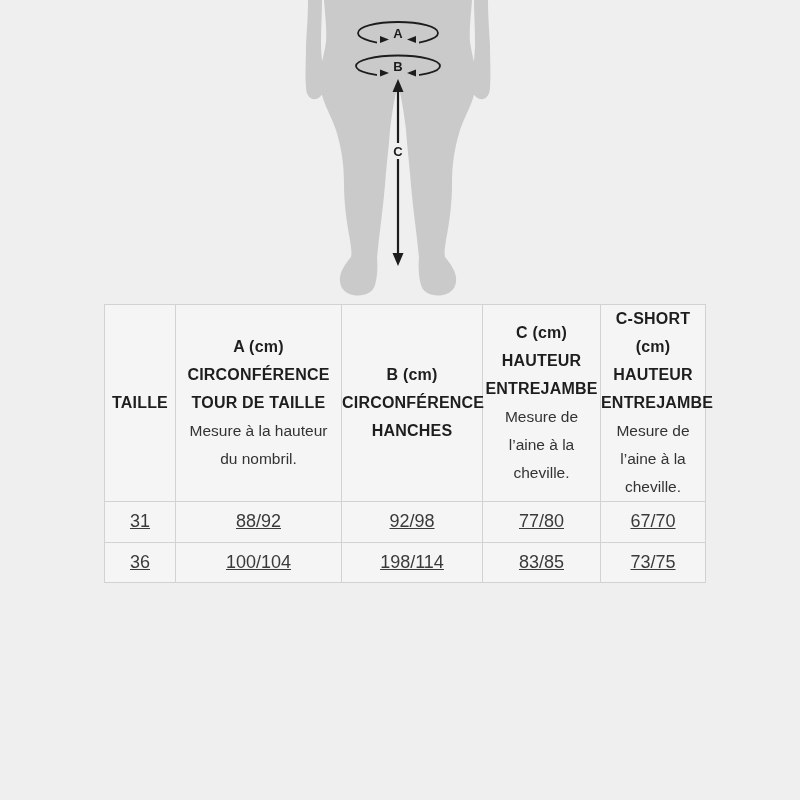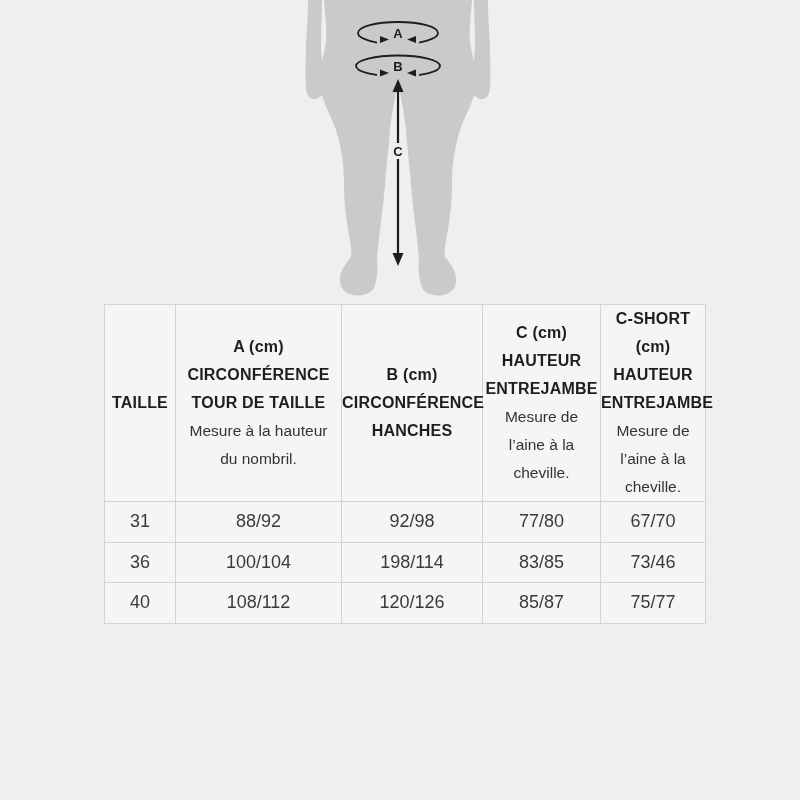--- a/index.html
+++ b/index.html
@@ -55,20 +55,21 @@
   }
   .h-note {
     font-weight: normal;
     font-size: 15.5px;
     line-height: 28px;
     color: #333333;
   }
   td.size-cell, td.value-cell {
     font-size: 18px;
     color: #3a3a3a;
+    text-decoration: underline;
   }
 </style>
 </head>
 <body>
 
 <div class="page">
 
   <div class="figure-wrap">
     <svg width="196" height="296" viewBox="0 0 196 296">
 
@@ -194,24 +195,17 @@
         <td class="value-cell">88/92</td>
         <td class="value-cell">92/98</td>
         <td class="value-cell">77/80</td>
         <td class="value-cell">67/70</td>
       </tr>
       <tr class="data-row">
         <td class="size-cell">36</td>
         <td class="value-cell">100/104</td>
         <td class="value-cell">198/114</td>
         <td class="value-cell">83/85</td>
-        <td class="value-cell">73/46</td>
-      </tr>
-      <tr class="data-row">
-        <td class="size-cell">40</td>
-        <td class="value-cell">108/112</td>
-        <td class="value-cell">120/126</td>
-        <td class="value-cell">85/87</td>
-        <td class="value-cell">75/77</td>
+        <td class="value-cell">73/75</td>
       </tr>
     </tbody>
   </table>
 </div>
 
 </body></html>

